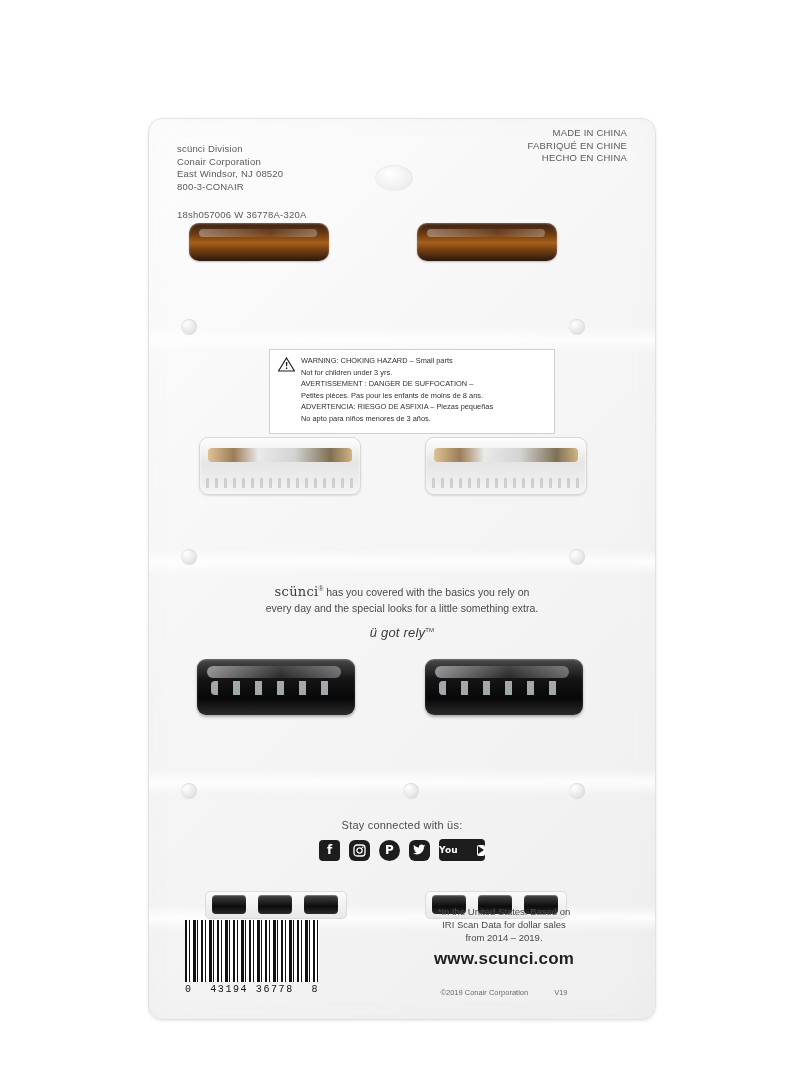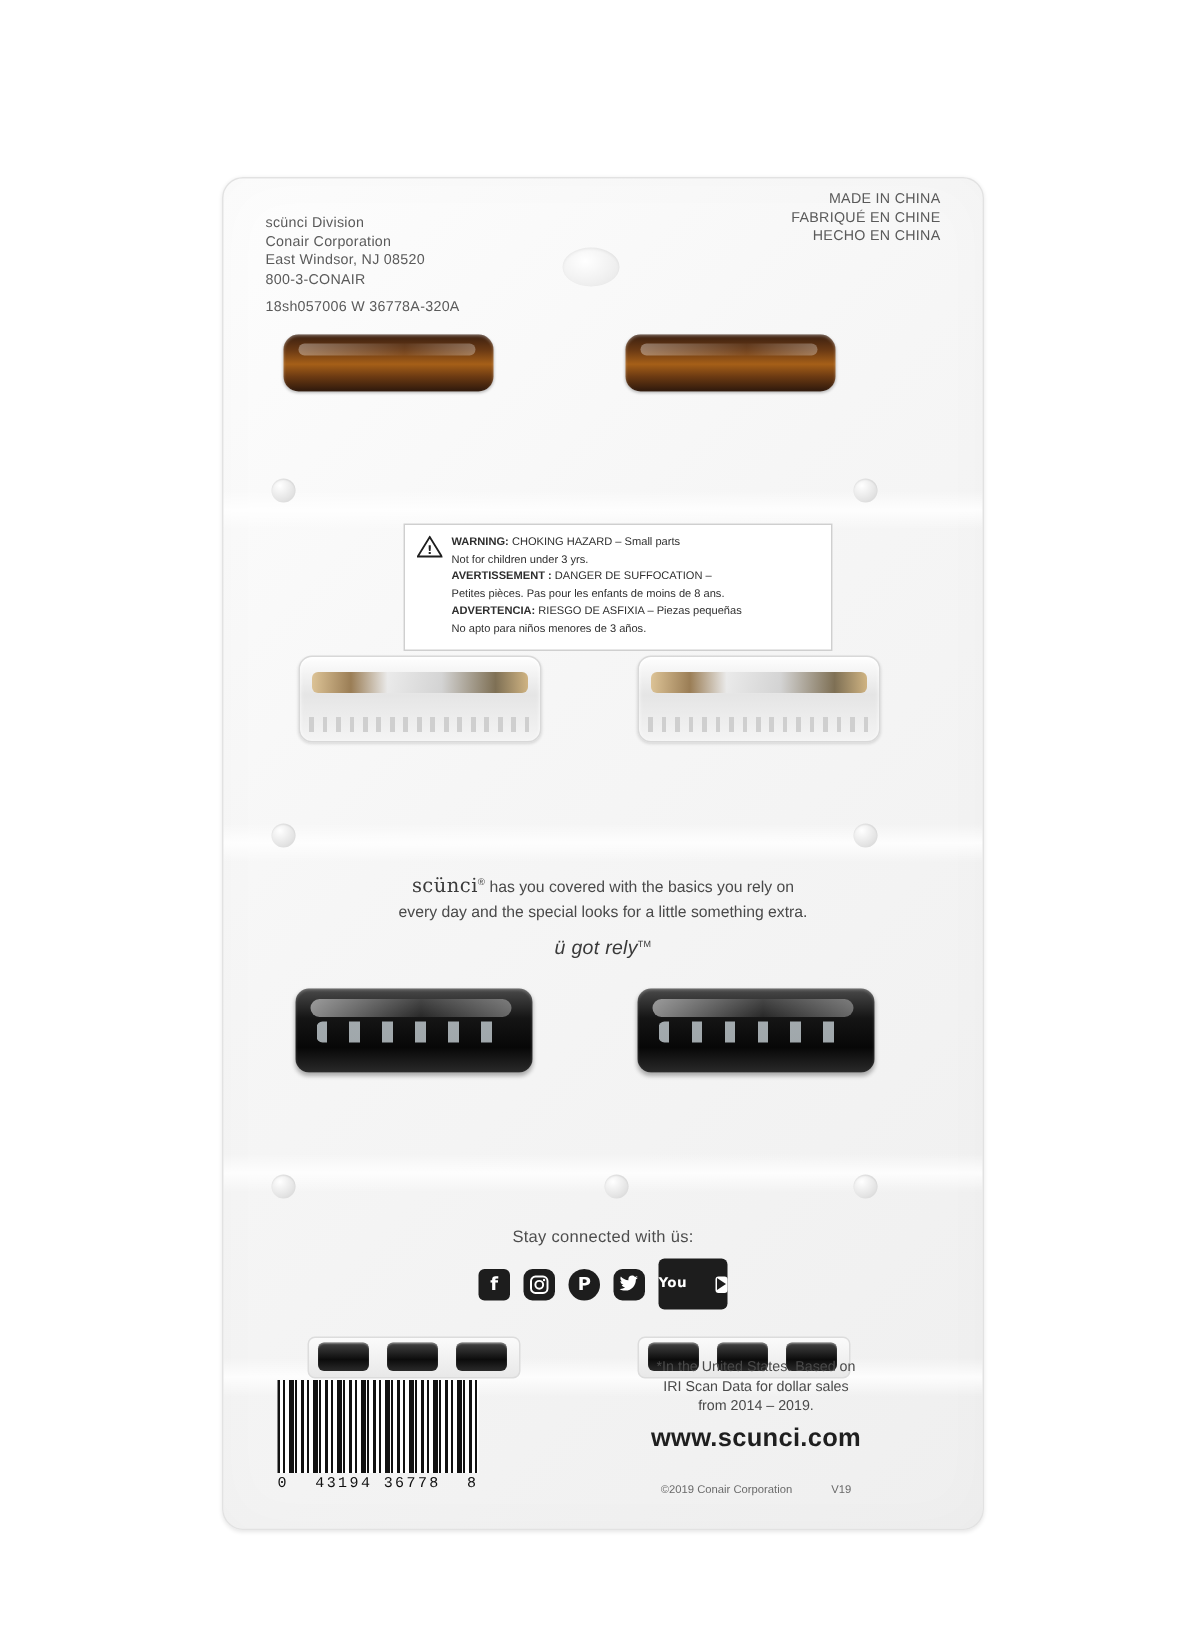--- a/index.html
+++ b/index.html
@@ -49,21 +49,21 @@
   .origin {
     position: absolute;
     right: 28px;
     top: 8px;
     text-align: right;
     font-size: 9.5px;
     line-height: 12.5px;
     color: #5a5a5a;
     letter-spacing: 0.2px;
   }
-  .lotline { margin-top: 6px; white-space: nowrap; }
+  .lotline { margin-top: 16px; white-space: nowrap; }
 
   
   .dimple {
     position: absolute;
     left: 226px;
     top: 46px;
     width: 38px;
     height: 26px;
     border-radius: 50%;
     background: radial-gradient(ellipse at 40% 35%, #ffffff 0%, #f0f0f0 60%, #e4e4e4 100%);
@@ -165,21 +165,21 @@
     color: #2e2e2e;
   }
   .warning .wrow { display: flex; gap: 6px; }
   .warn-tri {
     flex: 0 0 auto;
     width: 17px; height: 15px;
     position: relative;
     margin-top: 1px;
   }
   .warn-tri svg { display: block; }
-  .warning b { font-weight: bold; text-align: right; }
+  .warning b { font-weight: normal; text-align: right; }
   .wline { margin-bottom: 2px; }
 
   
   .blurb {
     position: absolute;
     left: 40px;
     right: 40px;
     top: 462px;
     text-align: center;
     font-size: 10.5px;
@@ -227,21 +227,21 @@
     border-radius: 4px;
     color: #ffffff;
     display: flex; align-items: center; justify-content: center;
     font-size: 12px;
     font-weight: bold;
     font-family: "DejaVu Sans", sans-serif;
   }
   .ic.circle { border-radius: 50%; }
   .ic.rounded { border-radius: 6px; }
   .ic.youtube {
-    width: 46px; height: 34px;
+    width: 46px; height: 22px;
     border-radius: 4px;
     font-size: 9px;
     letter-spacing: 0.2px;
     gap: 19px;
   }
   .yt-play {
     width: 0; height: 0;
     border-left: 6px solid #1d1d1d;
     border-top: 4px solid transparent;
     border-bottom: 4px solid transparent;

